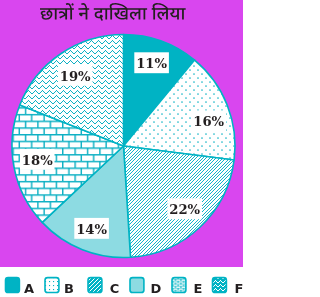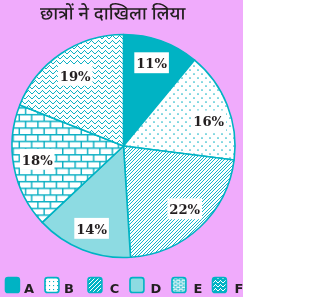--- a/index.html
+++ b/index.html
@@ -1,18 +1,18 @@
 <!DOCTYPE html>
 <html><head>
 <meta charset="utf-8">
 <style>
   html,body{margin:0;padding:0;background:#ffffff;}
   body{width:243px;height:297px;overflow:hidden;
        font-family:"Liberation Sans",sans-serif;-webkit-font-smoothing:antialiased;}
-  #root{position:relative;width:243px;height:297px;background:#f0abfc;}
+  #root{position:relative;width:243px;height:267px;background:#d946ef;}
   svg{display:block;}
   #chart{position:absolute;left:0;top:0;}
   .valtxt{font-family:"DejaVu Serif",serif;font-weight:bold;font-size:13.2px;fill:#231f20;}
   .legtxt{font-family:"DejaVu Sans",sans-serif;font-weight:bold;font-size:13px;fill:#231f20;}
 </style>
 </head>
 <body>
 
 <div id="root">
 

